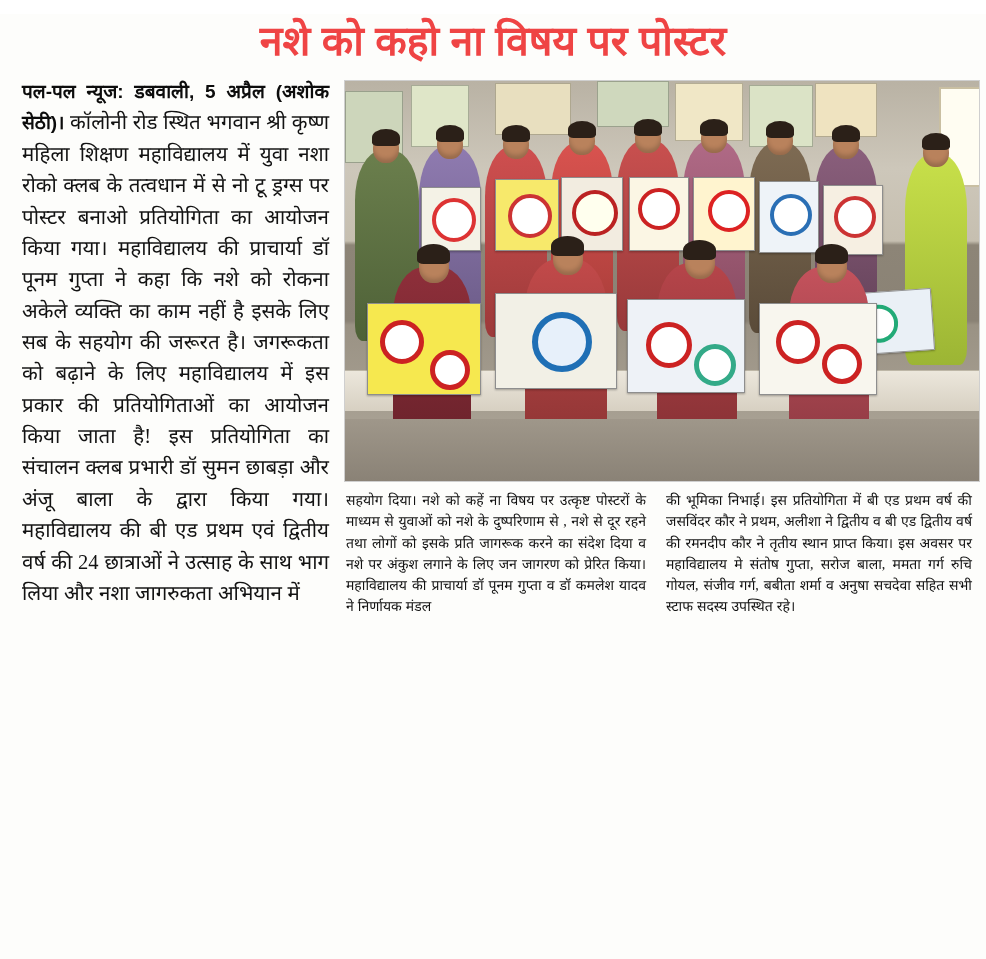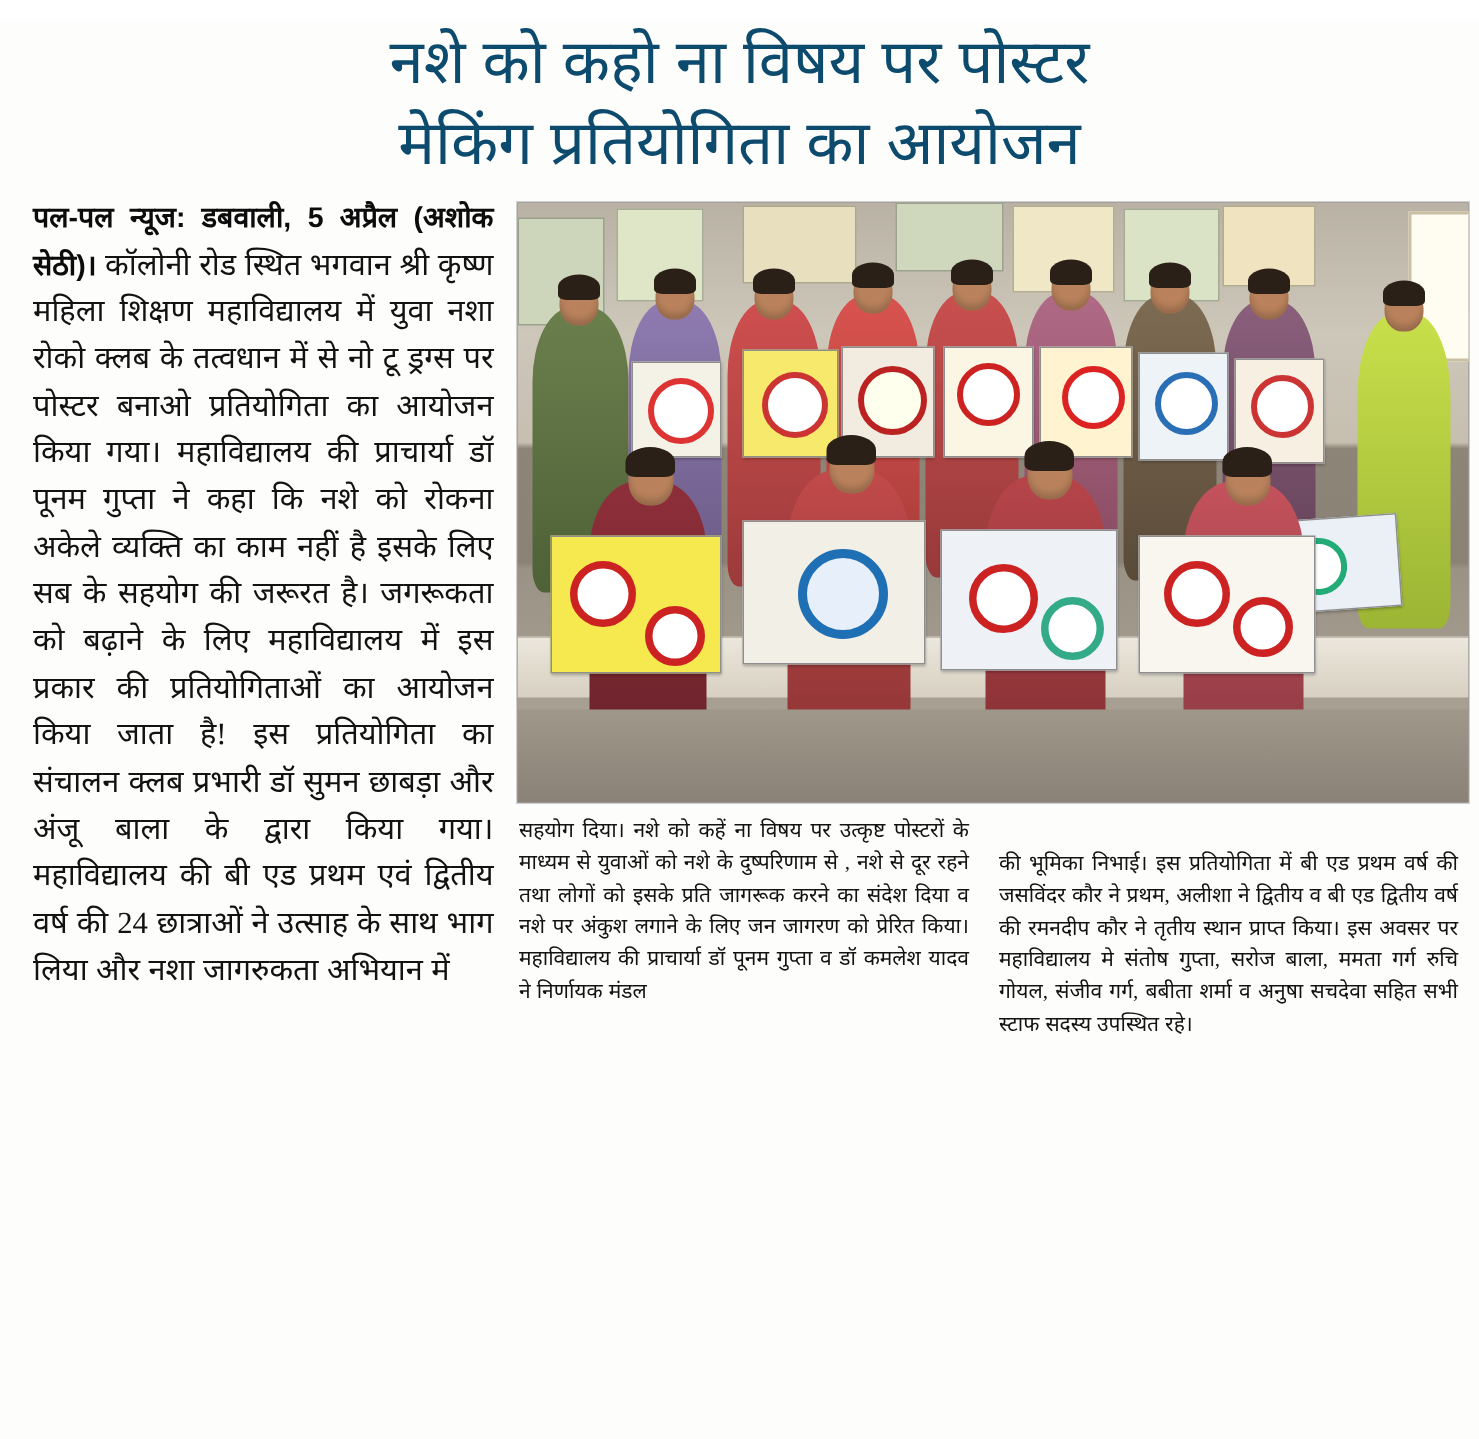--- a/index.html
+++ b/index.html
@@ -20,25 +20,25 @@
     height: 959px;
     position: relative;
     background: #fdfdfb;
     padding: 0;
     box-sizing: border-box;
   }
   .headline {
     margin: 14px 20px 6px 20px;
     text-align: center;
     font-family: "Liberation Sans", sans-serif;
-    font-weight: normal;
+    font-weight: bold;
     font-size: 41px;
     line-height: 1.32;
     letter-spacing: 0px;
-    color: #0c4a6e;
+    color: #ef4444;
   }
   .headline .line {
     display: block;
     white-space: nowrap;
   }
   .body-area {
     position: relative;
     margin: 8px 14px 0 14px;
     height: 790px;
   }
@@ -128,21 +128,21 @@
   .col-mid {
     position: absolute;
     left: 332px;
     top: 414px;
     width: 300px;
     height: 372px;
   }
   .col-right {
     position: absolute;
     left: 652px;
-    top: 436px;
+    top: 414px;
     width: 306px;
     height: 372px;
   }
   .story-text {
     font-family: "Liberation Serif", serif;
     font-size: 14px;
     line-height: 1.52;
     text-align: justify;
     text-justify: inter-word;
     color: #121212;
@@ -157,21 +157,20 @@
     color: #0c0c0c;
   }
 </style>
 </head>
 <body>
 
 <div class="page">
 
   <div class="headline">
     <span class="line">नशे को कहो ना विषय पर पोस्टर</span>
-    <span class="line">मेकिंग प्रतियोगिता का आयोजन</span>
   </div>
 
   <div class="body-area">
 
     <div class="col-left">
       <p class="story-text"><span class="dateline">पल-पल न्यूज: डबवाली, 5 अप्रैल (अशोक सेठी)।</span> <span>कॉलोनी रोड स्थित भगवान श्री कृष्ण महिला शिक्षण महाविद्यालय में युवा नशा रोको क्लब के तत्वधान में से नो टू ड्रग्स पर पोस्टर बनाओ प्रतियोगिता का आयोजन किया गया। महाविद्यालय की प्राचार्या डॉ पूनम गुप्ता ने कहा कि नशे को रोकना अकेले व्यक्ति का काम नहीं है इसके लिए सब के सहयोग की जरूरत है। जगरूकता को बढ़ाने के लिए महाविद्यालय में इस प्रकार की प्रतियोगिताओं का आयोजन किया जाता है! इस प्रतियोगिता का संचालन क्लब प्रभारी डॉ सुमन छाबड़ा और अंजू बाला के द्वारा किया गया। महाविद्यालय की बी एड प्रथम एवं द्वितीय वर्ष की 24 छात्राओं ने उत्साह के साथ भाग लिया और नशा जागरुकता अभियान में</span></p>
     </div>
 
     <div class="photo-wrap">
       <div class="photo">

